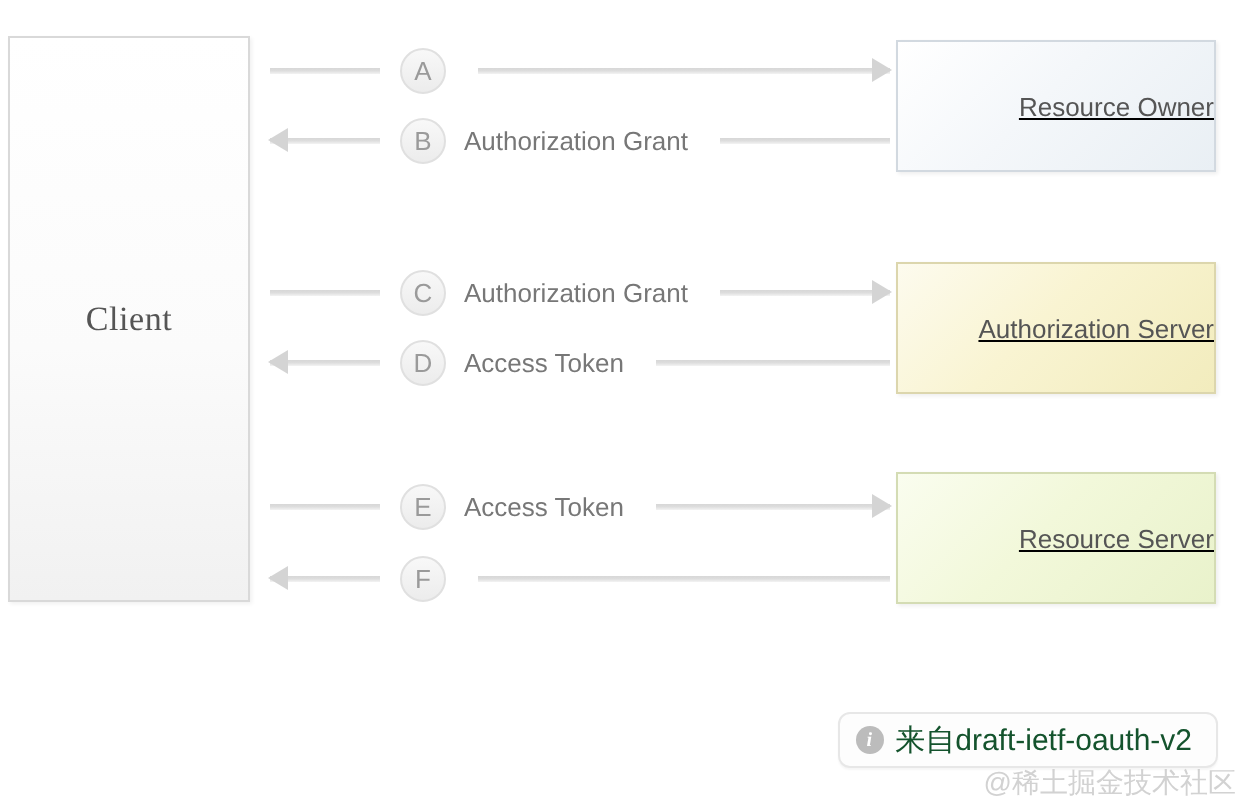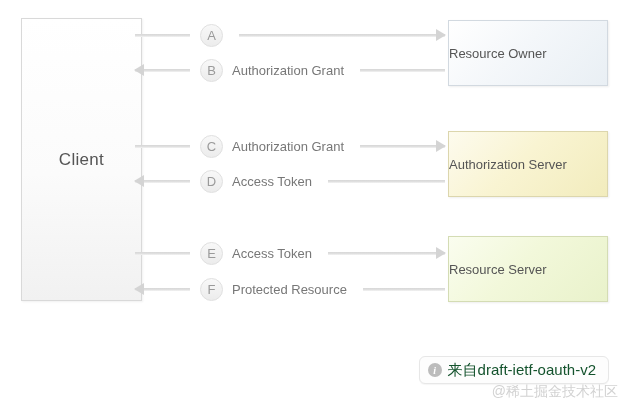--- a/index.html
+++ b/index.html
@@ -6,34 +6,34 @@
     margin: 0; padding: 0;
     width: 620px; height: 400px;
     background: #ffffff;
     font-family: "Liberation Sans", "DejaVu Sans", sans-serif;
     overflow: hidden;
   }
   #canvas { position: relative; width: 620px; height: 400px; background: #ffffff; }
 
   
   .client-box {
-    position: absolute; left: 21px; top: 18px; width: 119px; height: 281px;
+    position: absolute; left: 4px; top: 18px; width: 119px; height: 281px;
     border: 1px solid #d9d9d9;
     background: linear-gradient(to bottom, #ffffff 0%, #fbfbfb 55%, #f1f1f1 100%);
     box-shadow: 1px 1px 2px rgba(0,0,0,0.06);
-    display: flex; align-items: center; justify-content: center;
+    display: flex; align-items: center; justify-content: center; font-family: Liberation Serif, serif;
   }
   .client-box .box-label { font-size: 17px; color: #555555; letter-spacing: 0.3px; }
 
   
   .entity-box {
     position: absolute; left: 448px; width: 158px; height: 64px;
     border: 1px solid #d9d9d9;
     box-shadow: 1px 1px 2px rgba(0,0,0,0.07);
-    display: flex; align-items: center; justify-content: flex-start;
+    display: flex; align-items: center; justify-content: flex-end; text-decoration: underline;
   }
   .entity-box .box-label { font-size: 13px; color: #555555; }
   .theme-blue   { top: 20px;  background: linear-gradient(135deg, #ffffff 0%, #f4f7fa 45%, #e9eff4 100%); border-color: #d2d9e0; }
   .theme-yellow { top: 131px; background: linear-gradient(135deg, #fdfbee 0%, #f9f4d2 45%, #f2ecbd 100%); border-color: #dcd6ad; }
   .theme-green  { top: 236px; background: linear-gradient(135deg, #fafdef 0%, #f2f8da 45%, #e9f2cb 100%); border-color: #d4dcb4; }
 
   
   .flow-row {
     position: absolute; left: 135px; width: 310px; height: 24px;
     display: flex; align-items: center;
@@ -157,21 +157,20 @@
     </span>
     <span class="flow-label">Access Token</span>
     <span class="seg seg-right"></span>
   </div>
 
   <div class="flow-row dir-left" style="top:277px">
     <span class="seg seg-left"></span>
     <span class="step-circle">
       <span class="step-letter">F</span>
     </span>
-    <span class="flow-label">Protected Resource</span>
     <span class="seg seg-right"></span>
   </div>
 
   <div class="wm-badge">
     <span class="info-icon">i</span>
     <span class="wm-badge-text">来自draft-ietf-oauth-v2</span>
   </div>
   <div class="wm-credit">@稀土掘金技术社区</div>
 
 </div>

